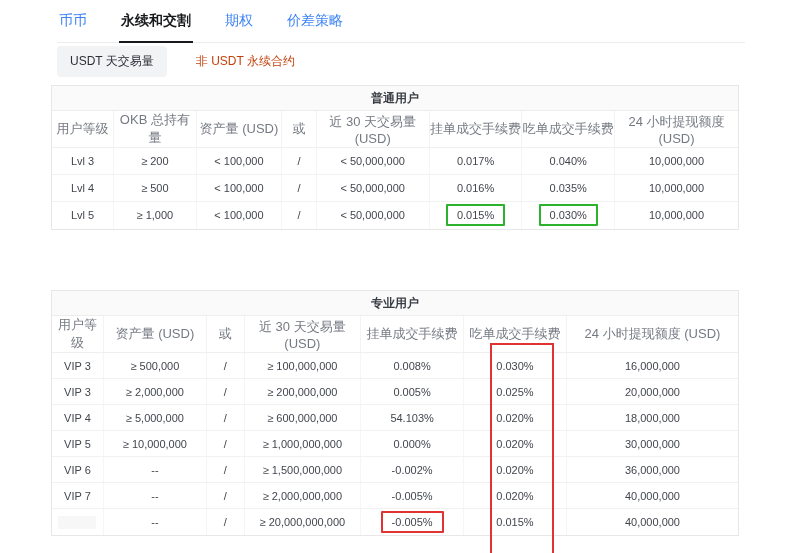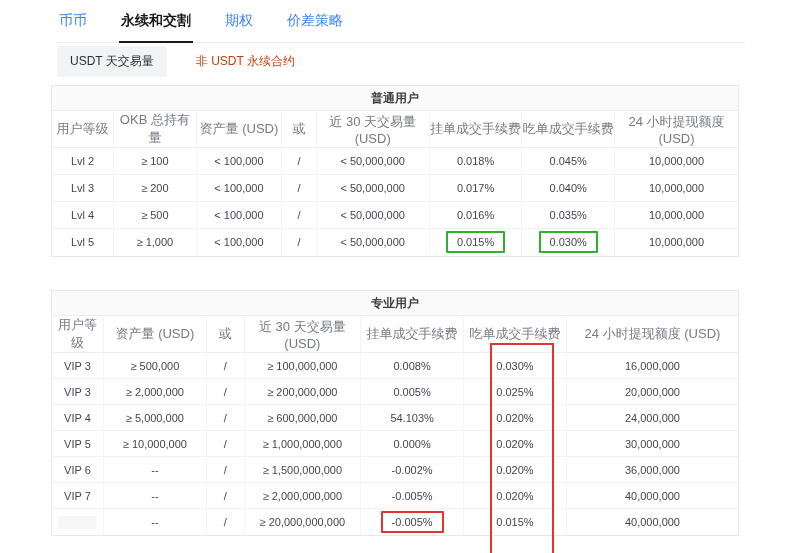--- a/index.html
+++ b/index.html
@@ -81,30 +81,20 @@
             <th>资产量 (USD)</th>
             <th>或</th>
             <th>近 30 天交易量 (USD)</th>
             <th>挂单成交手续费</th>
             <th>吃单成交手续费</th>
             <th>24 小时提现额度 (USD)</th>
           </tr>
         </thead>
       <tbody>
           <tr>
-            <td>Lvl 2</td>
-            <td>≥ 100</td>
-            <td>&lt; 100,000</td>
-            <td>/</td>
-            <td>&lt; 50,000,000</td>
-            <td>0.018%</td>
-            <td>0.045%</td>
-            <td>10,000,000</td>
-          </tr>
-          <tr>
             <td>Lvl 3</td>
             <td>≥ 200</td>
             <td>&lt; 100,000</td>
             <td>/</td>
             <td>&lt; 50,000,000</td>
             <td>0.017%</td>
             <td>0.040%</td>
             <td>10,000,000</td>
           </tr>
           <tr>
@@ -173,21 +163,21 @@
             <td>0.025%</td>
             <td>20,000,000</td>
           </tr>
           <tr>
             <td>VIP 4</td>
             <td>≥ 5,000,000</td>
             <td>/</td>
             <td>≥ 600,000,000</td>
             <td>54.103%</td>
             <td>0.020%</td>
-            <td>24,000,000</td>
+            <td>18,000,000</td>
           </tr>
           <tr>
             <td>VIP 5</td>
             <td>≥ 10,000,000</td>
             <td>/</td>
             <td>≥ 1,000,000,000</td>
             <td>0.000%</td>
             <td>0.020%</td>
             <td>30,000,000</td>
           </tr>

